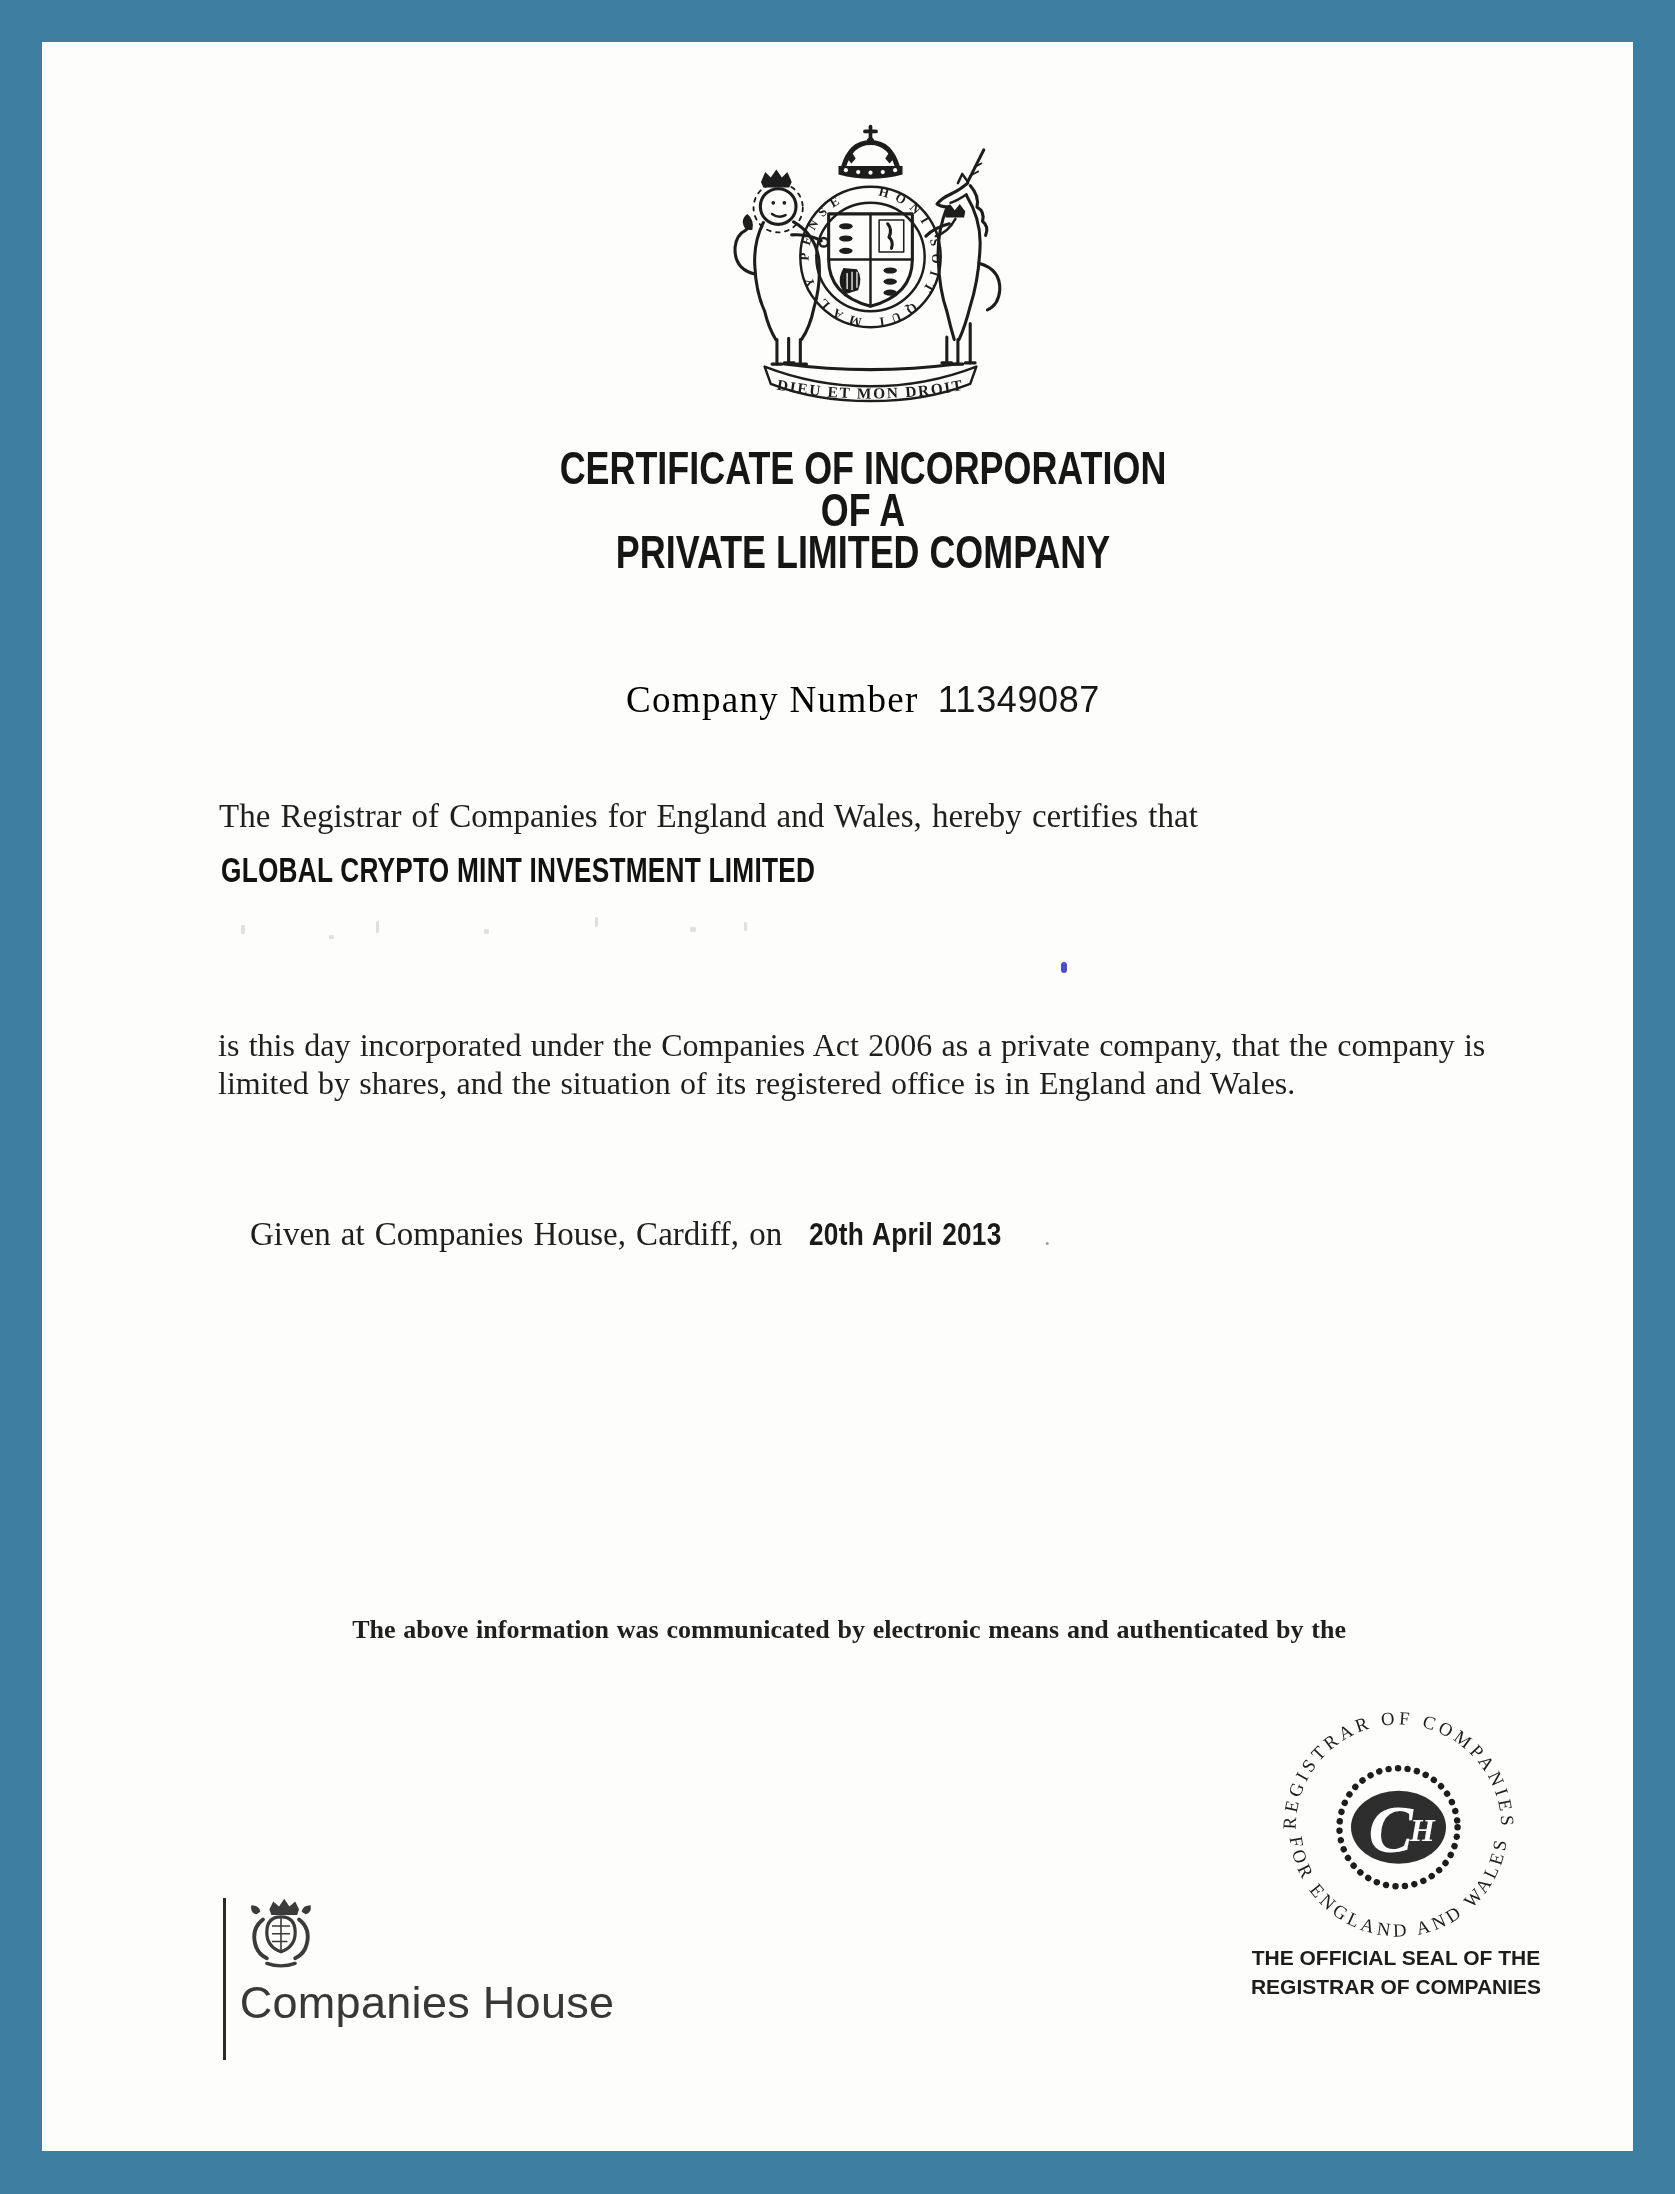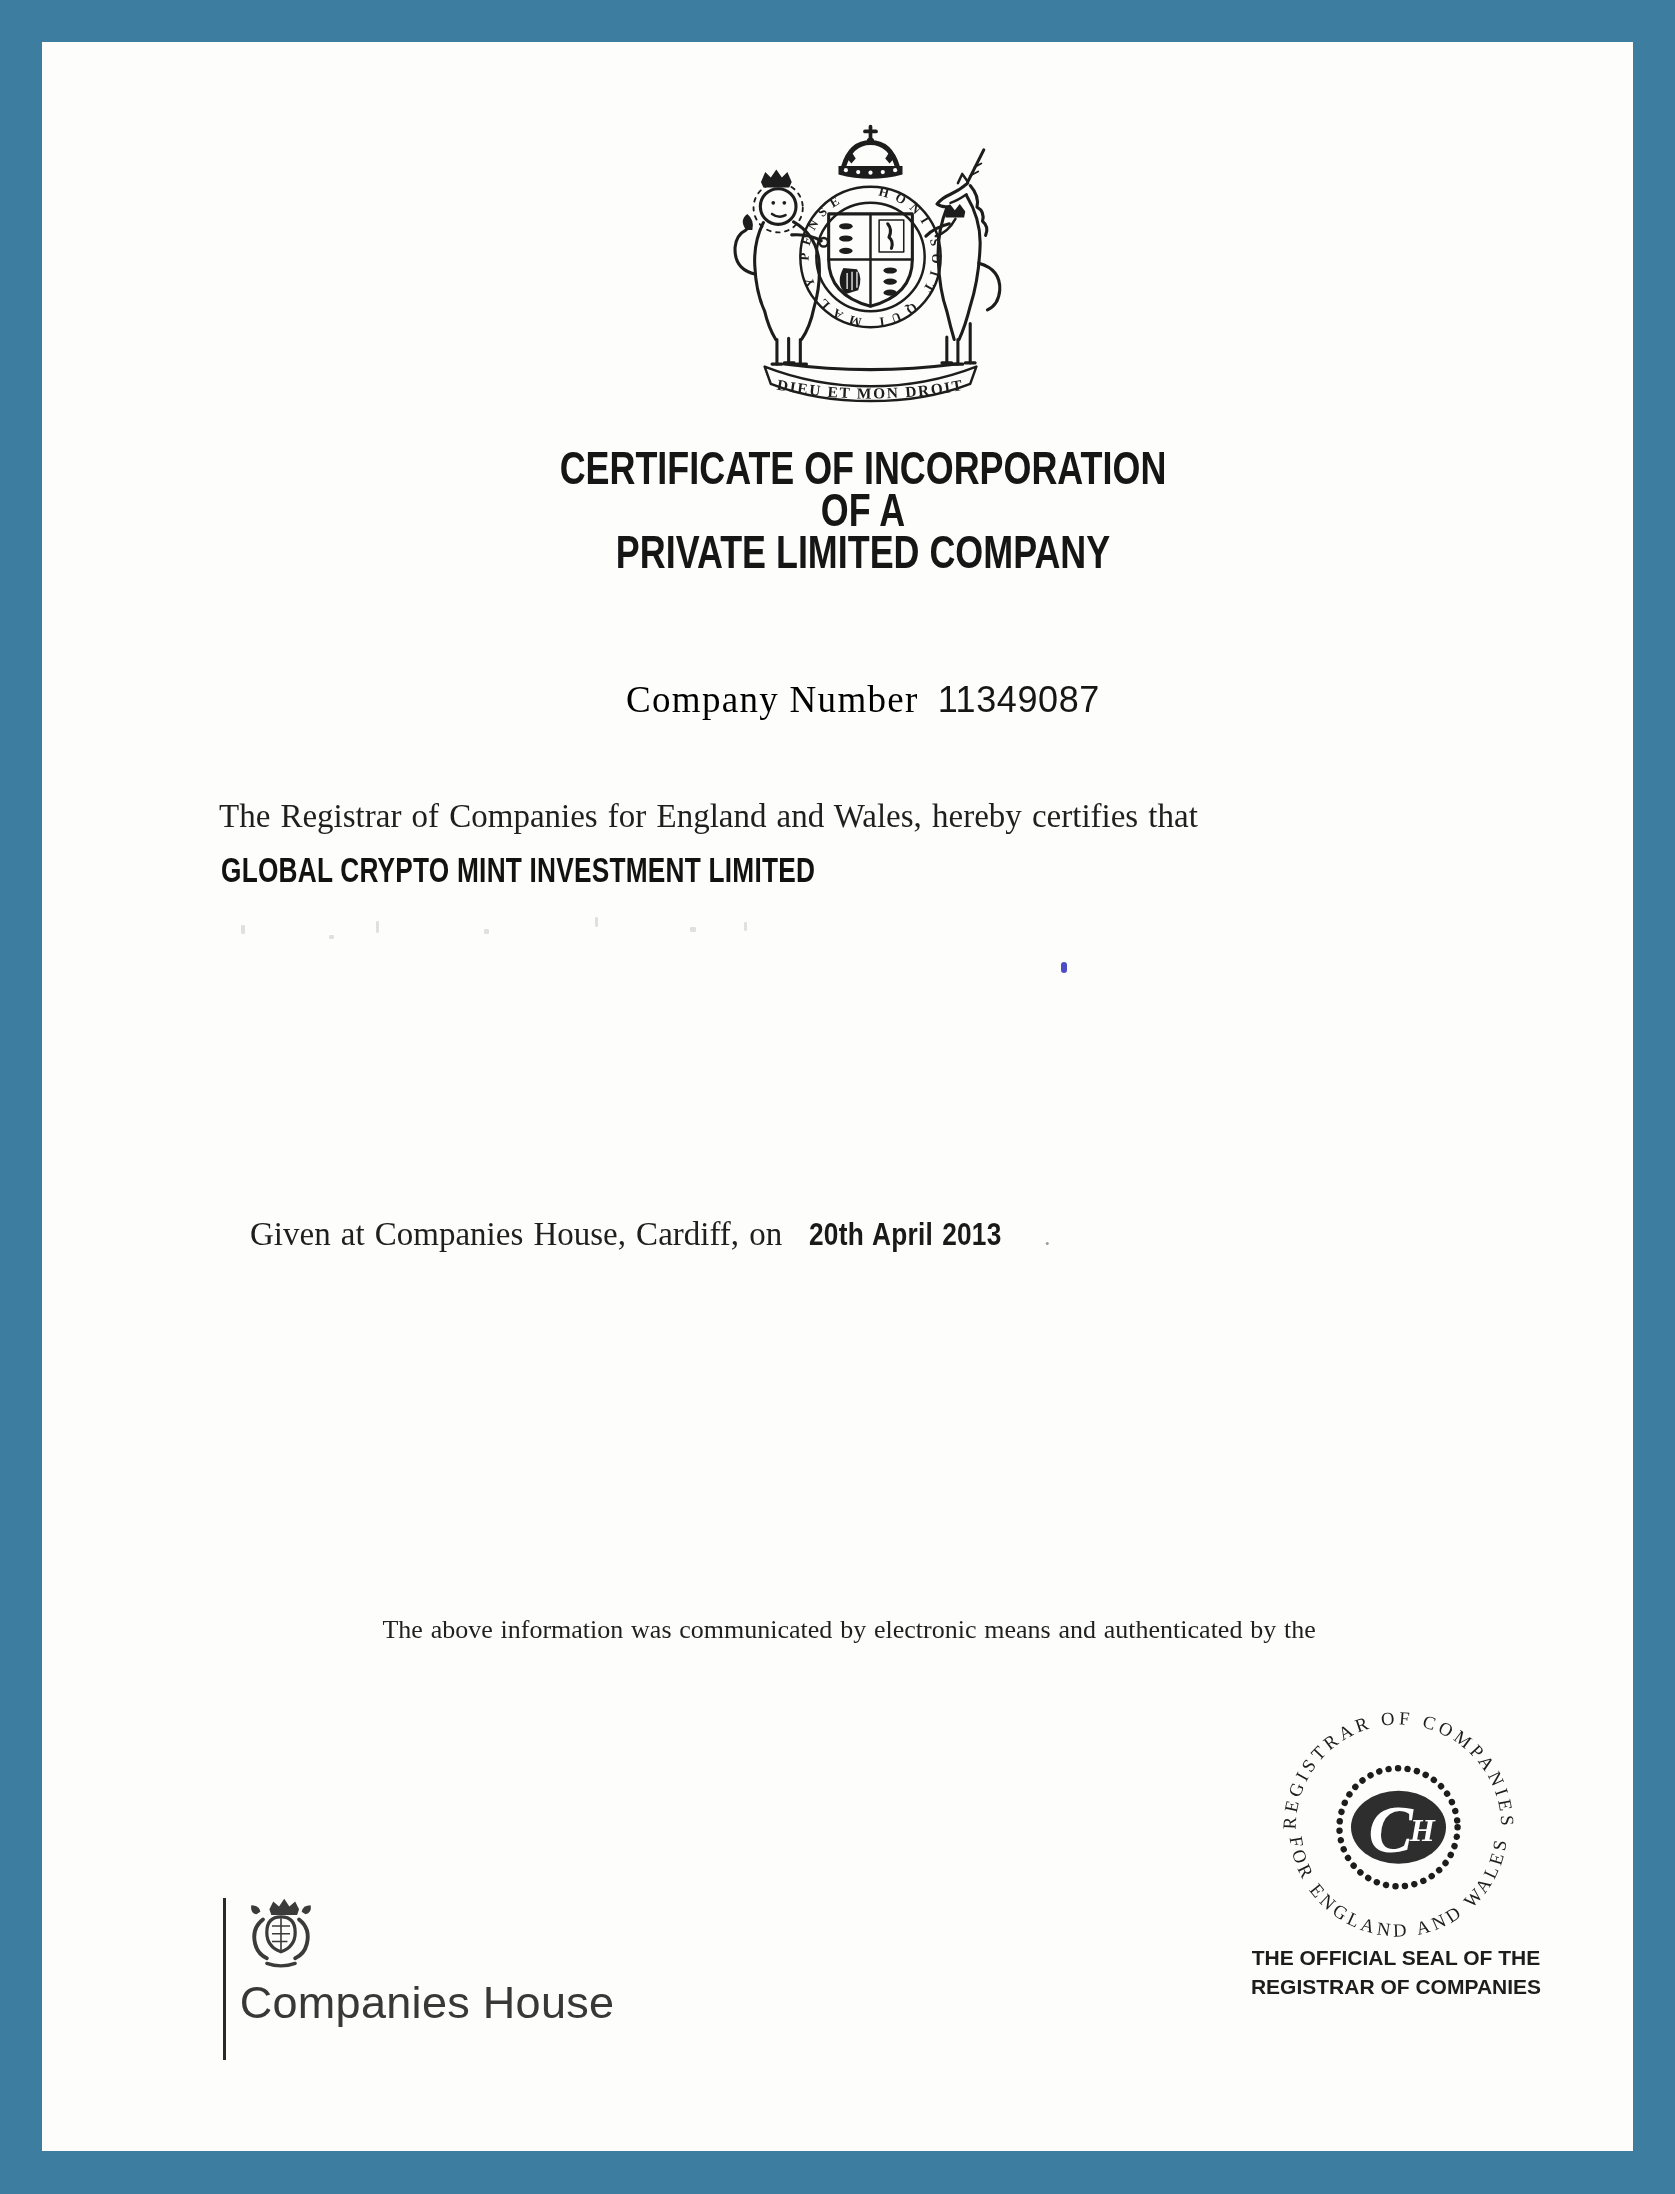--- a/index.html
+++ b/index.html
@@ -35,21 +35,21 @@
   .given{left:176px;top:1174px;font-size:33px;word-spacing:1.9px;white-space:nowrap;margin-left:32px;}
   .given .date{display:inline-block;font-family:"Liberation Sans",sans-serif;font-weight:bold;color:#1a1a1a;
                font-size:32px;margin-left:27px;transform:scaleX(0.82);transform-origin:left bottom;letter-spacing:0.3px;}
   .given .faint-stop{color:#9a9a9a;font-size:26px;}
 
   
   .ghost{background:#c9c9c9;opacity:0.55;border-radius:1.3px;}
   .inkdot{left:1019px;top:920px;width:5.8px;height:11px;background:#3a3ac0;border-radius:3.2px;opacity:0.9;}
 
   
-  .notice{left:11.6px;top:1566px;width:1591px;text-align:center;font-size:26px;line-height:44px;word-spacing:1.3px;}
+  .notice{left:11.6px;top:1566px;width:1591px;text-align:center;font-size:26px;line-height:44px;word-spacing:1.3px;font-weight:bold;}
 
   
   .seal{left:1196px;top:1660px;width:321px;height:239px;}
   .seal svg{width:100%;height:100%;}
   .seal-arc{font-family:"Liberation Serif",serif;font-size:29px;letter-spacing:6px;fill:#1d1d1d;}
   .seal-c{font-family:"Liberation Serif",serif;font-style:italic;font-weight:bold;font-size:104px;fill:#ffffff;}
   .seal-h{font-family:"Liberation Serif",serif;font-style:italic;font-weight:bold;font-size:50px;fill:#ffffff;}
   .seal-caption{left:1161px;top:1901px;width:386px;text-align:center;
                 font-family:"Liberation Sans",sans-serif;font-weight:bold;font-size:21px;line-height:29px;color:#1d1d1d;}
 
@@ -166,20 +166,21 @@
       <div class="abs ghost" style="left:199px;top:883px;width:3.9px;height:9px;"></div>
       <div class="abs ghost" style="left:334px;top:879px;width:2.6px;height:11.6px;"></div>
       <div class="abs ghost" style="left:442px;top:887px;width:5.1px;height:5.1px;"></div>
       <div class="abs ghost" style="left:553px;top:875px;width:2.6px;height:10.3px;"></div>
       <div class="abs ghost" style="left:648px;top:885px;width:6.4px;height:4.5px;"></div>
       <div class="abs ghost" style="left:702px;top:880px;width:3.2px;height:9px;"></div>
       <div class="abs ghost" style="left:287px;top:893px;width:4.5px;height:3.9px;"></div>
     </div>
     <div class="abs inkdot"></div>
 
+    <div class="abs serif bodytext">is this day incorporated under the Companies Act 2006 as a private company, that the company is limited by shares, and the situation of its registered office is in England and Wales.</div>
 
     <div class="abs serif given">
       <span>Given at Companies House, Cardiff, on</span><span class="date">20th April 2013</span><span class="faint-stop">.</span>
     </div>
 
     <div class="abs serif notice">
       <div>The above information was communicated by electronic means and authenticated by the</div>
     </div>
 
     <div class="abs seal">

